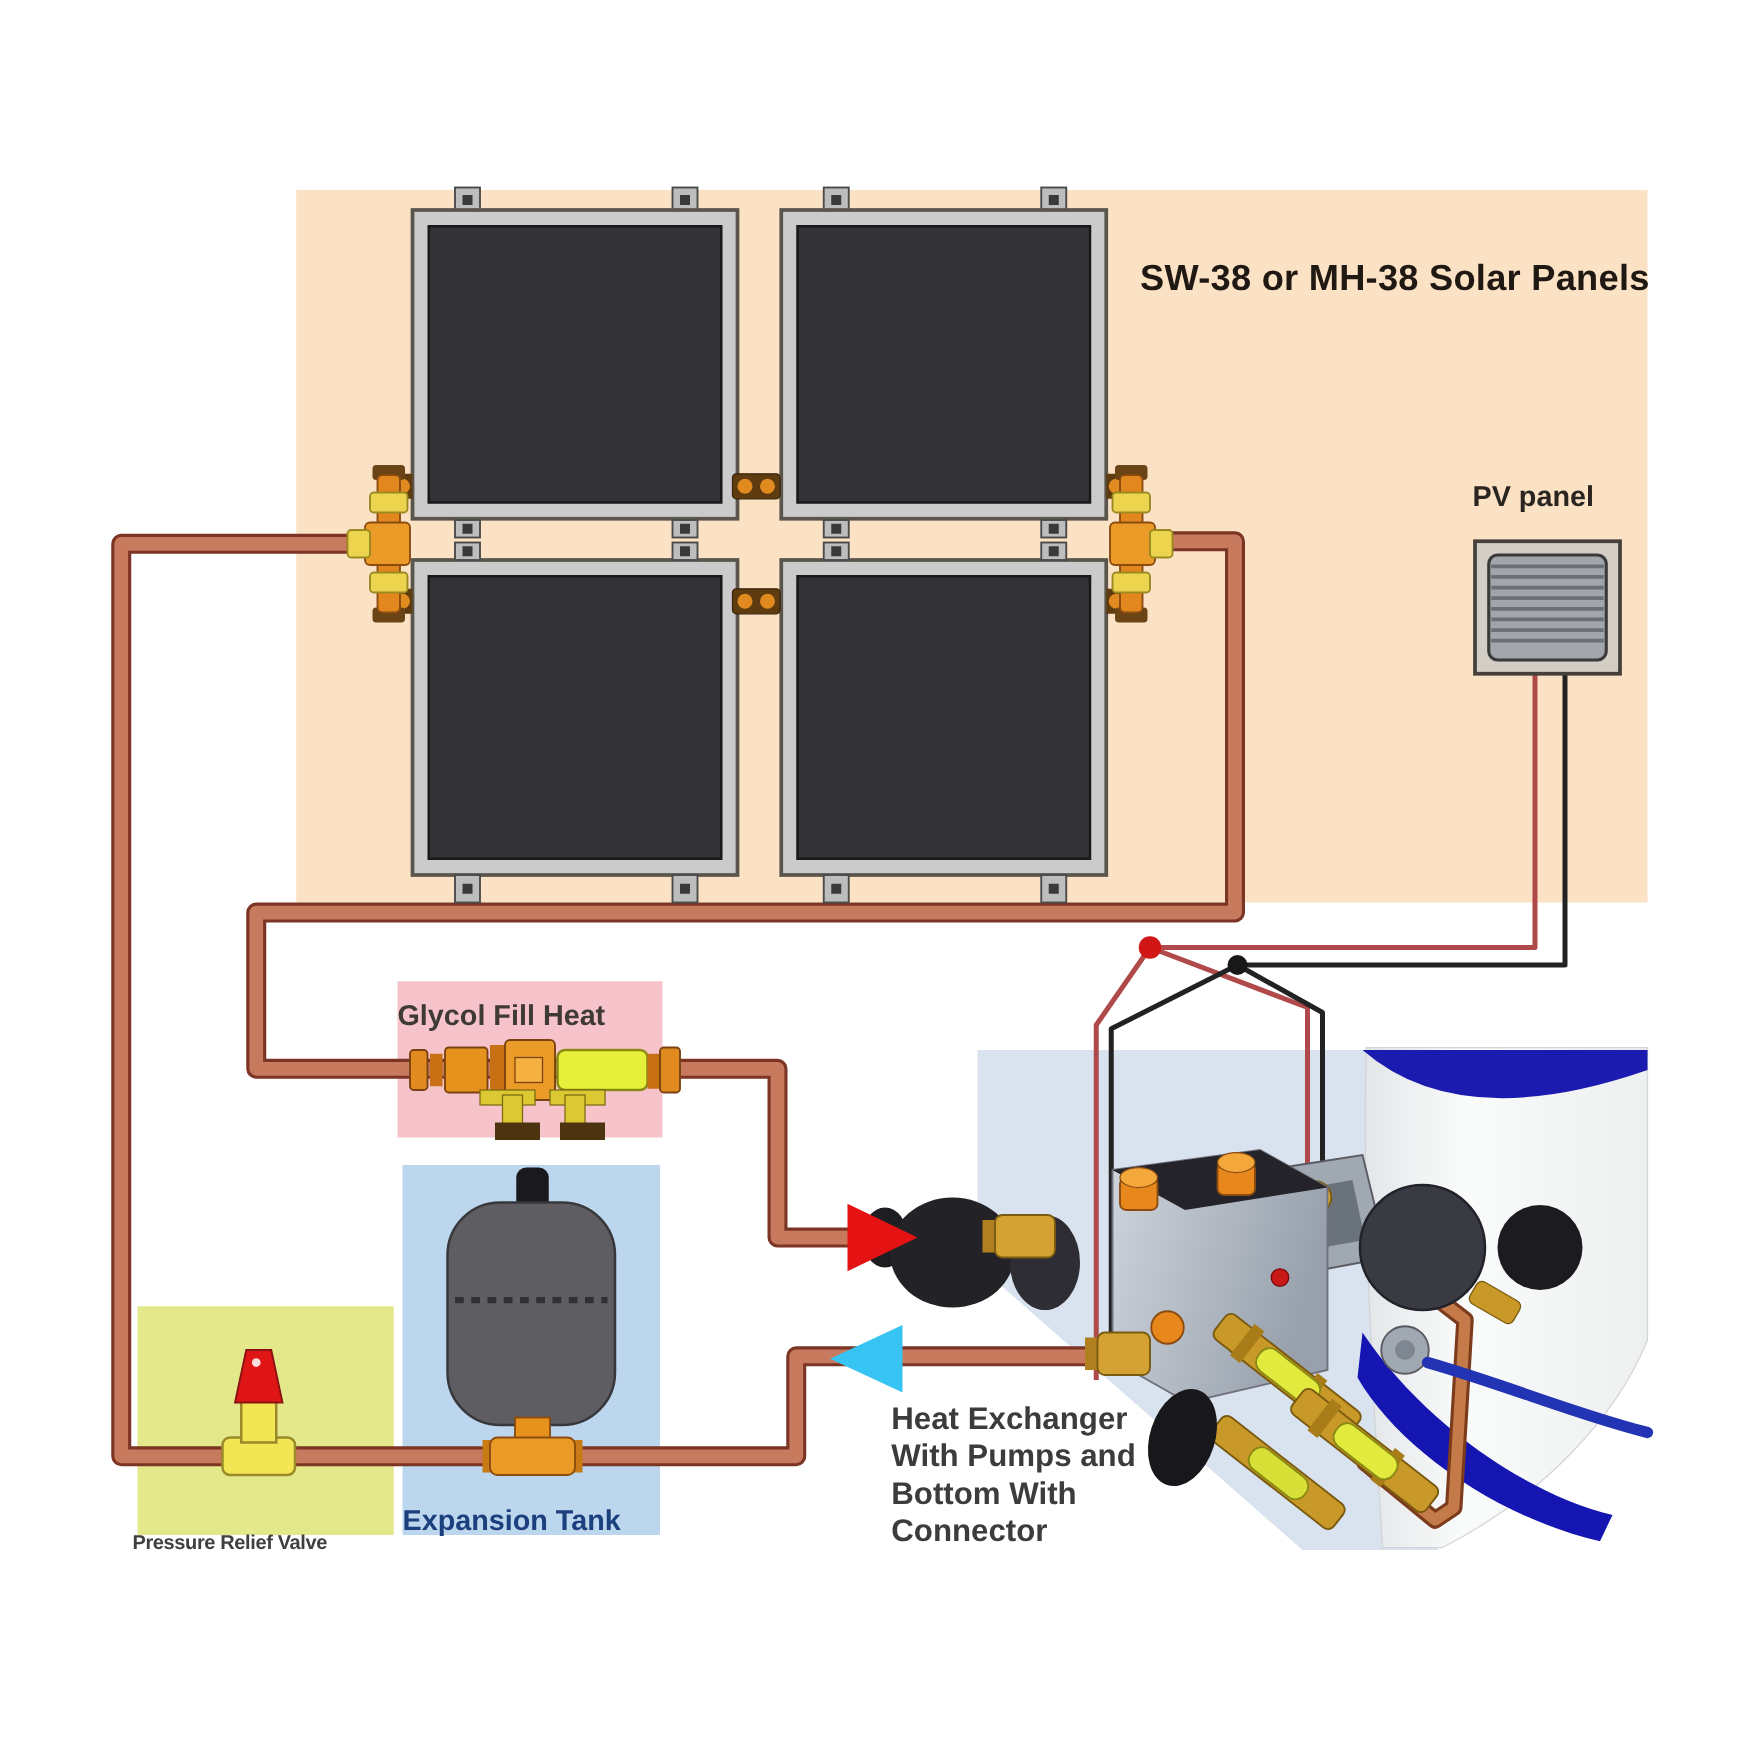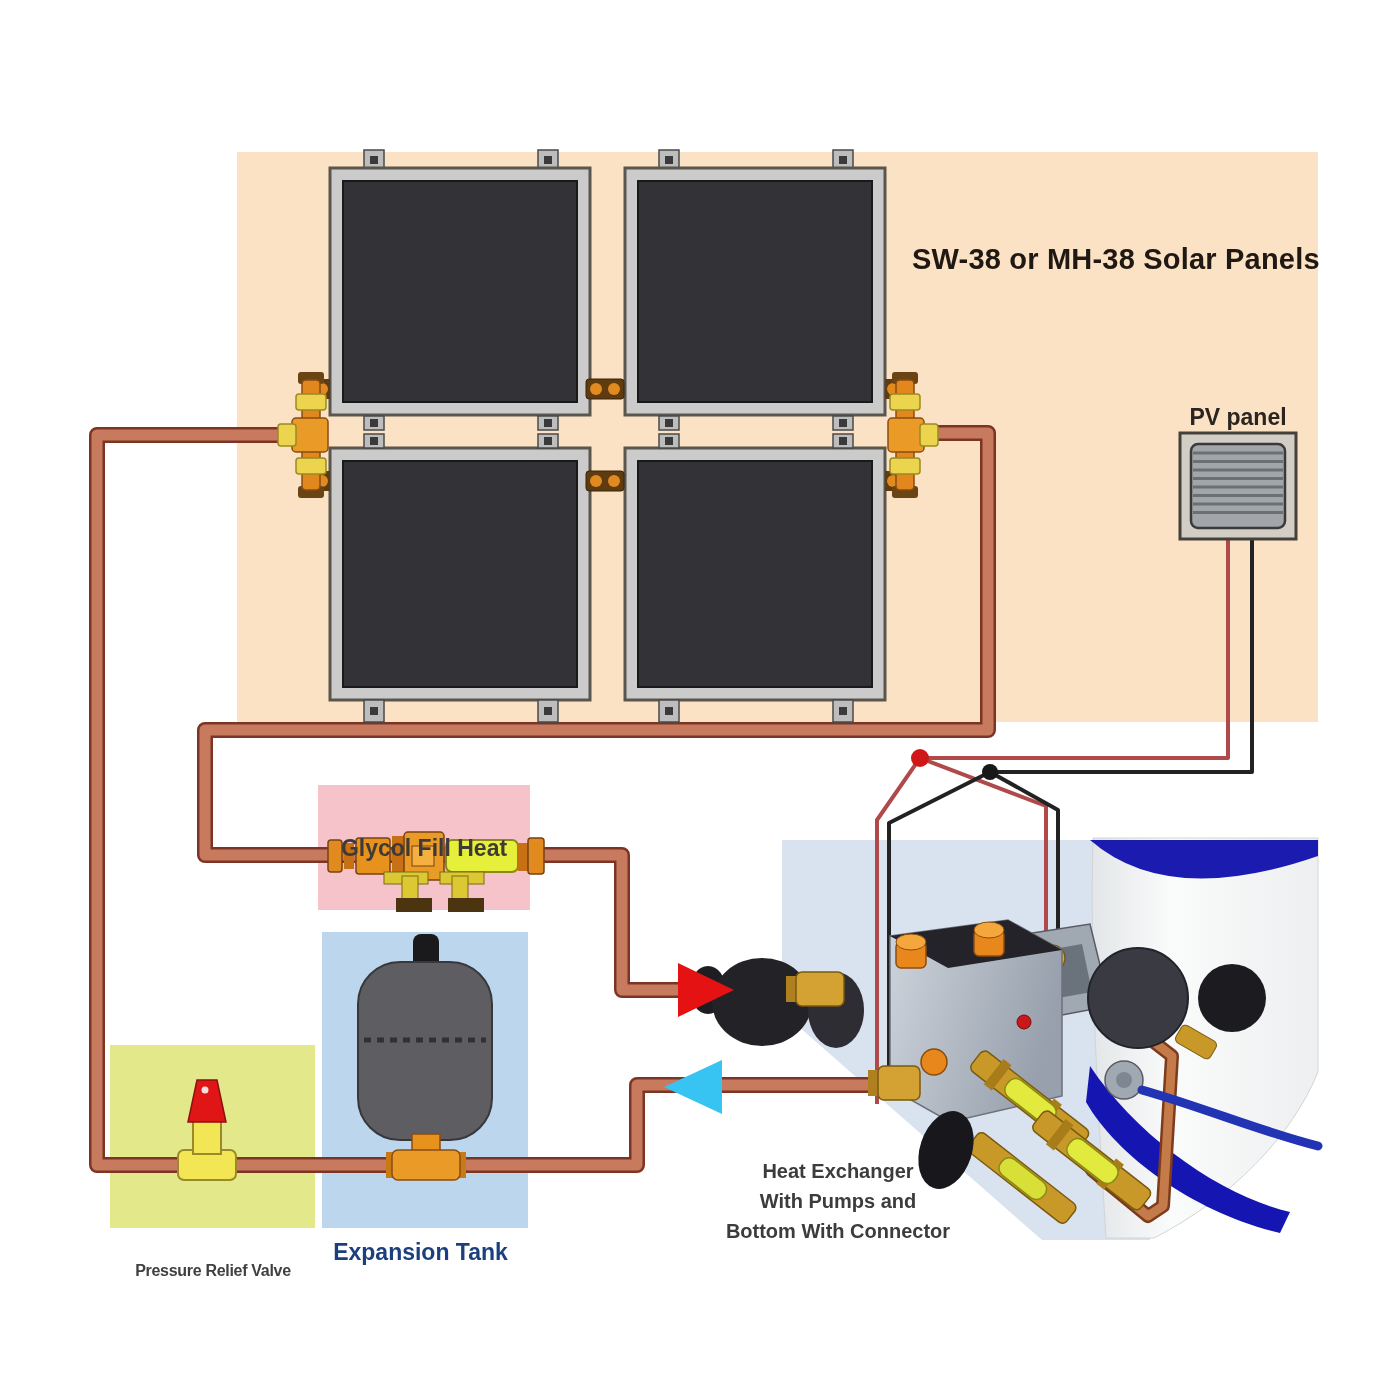--- a/index.html
+++ b/index.html
@@ -1,27 +1,27 @@
 <!DOCTYPE html>
 <html><head>
 <meta charset="utf-8">
 <style>
   html,body{margin:0;padding:0;background:#ffffff;}
   #canvas{
     position:relative;width:1400px;height:1400px;background:#ffffff;overflow:hidden;
     font-family:"Liberation Sans", sans-serif;
   }
   #art{position:absolute;left:0;top:0;width:1400px;height:1400px;}
-  .label{position:absolute;font-weight:bold;text-align:center;white-space:nowrap;margin-top:36px;}
+  .label{position:absolute;font-weight:bold;text-align:left;white-space:nowrap;}
   .lbl-title{left:912px;top:207px;width:380px;font-size:29px;color:#201812;letter-spacing:.2px;}
-  .lbl-pv{left:1178px;top:368px;width:120px;font-size:23px;font-weight:600;color:#2a2520;}
+  .lbl-pv{left:1178px;top:384px;width:120px;font-size:23px;font-weight:600;color:#2a2520;}
   .lbl-glycol{left:318px;top:799px;width:212px;font-size:23px;color:#3f3a36;}
   .lbl-prv{left:106px;top:1226px;width:214px;font-size:16px;color:#404040;letter-spacing:-0.3px;}
   .lbl-exp{left:322px;top:1203px;width:197px;font-size:23px;color:#1c3f7e;}
-  .lbl-hx{left:713px;top:1120px;width:250px;font-size:20px;color:#3c3c3c;line-height:30px;white-space:normal;}
+  .lbl-hx{left:713px;top:1120px;width:250px;font-size:25px;color:#3c3c3c;line-height:30px;white-space:normal;}
 </style>
 </head>
 <body>
 
 <div id="canvas">
 
 <svg id="art" viewBox="0 0 1400 1400" xmlns="http://www.w3.org/2000/svg">
   <defs>
     <linearGradient id="tankGrad" x1="0" y1="0" x2="1" y2="0">
       <stop offset="0" stop-color="#e3e6e8"></stop>

